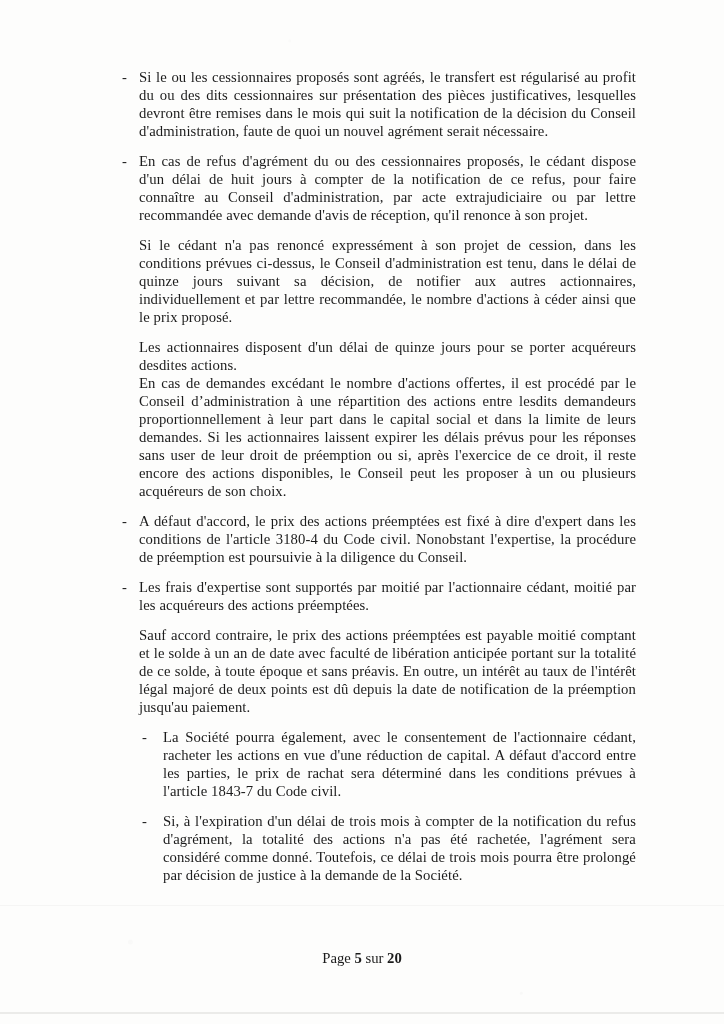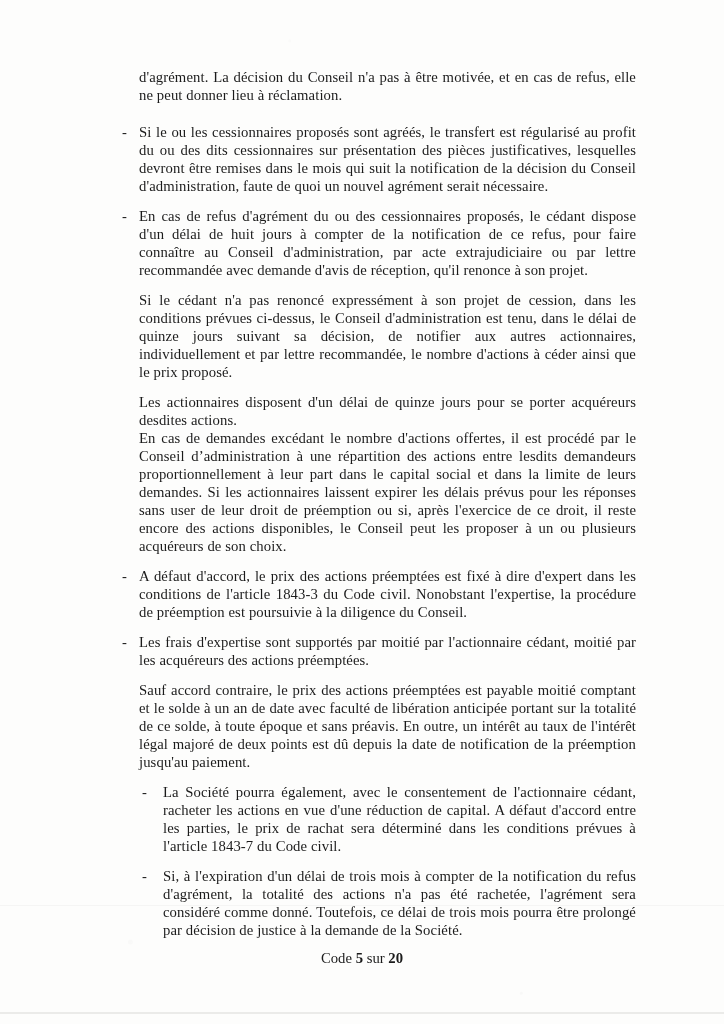--- a/index.html
+++ b/index.html
@@ -70,41 +70,40 @@
     background: #ebebe9;
   }
 </style>
 </head>
 <body>
 
 <div class="sheet">
 
   <div class="content">
 
-    <p class="block first">d'agrément. La décision du Conseil n'a pas à être motivée, et en cas de refus, elle ne peut donner lieu à réclamation.</p>
 
     <div class="block bullet l1">
       <span class="dash">-</span>
       <span>Si le ou les cessionnaires proposés sont agréés, le transfert est régularisé au profit du ou des dits cessionnaires sur présentation des pièces justificatives, lesquelles devront être remises dans le mois qui suit la notification de la décision du Conseil d'administration, faute de quoi un nouvel agrément serait nécessaire.</span>
     </div>
 
     <div class="block bullet l1">
       <span class="dash">-</span>
       <span>En cas de refus d'agrément du ou des cessionnaires proposés, le cédant dispose d'un délai de huit jours à compter de la notification de ce refus, pour faire connaître au Conseil d'administration, par acte extrajudiciaire ou par lettre recommandée avec demande d'avis de réception, qu'il renonce à son projet.</span>
     </div>
 
     <p class="block">Si le cédant n'a pas renoncé expressément à son projet de cession, dans les conditions prévues ci-dessus, le Conseil d'administration est tenu, dans le délai de quinze jours suivant sa décision, de notifier aux autres actionnaires, individuellement et par lettre recommandée, le nombre d'actions à céder ainsi que le prix proposé.</p>
 
     <p class="block tight">Les actionnaires disposent d'un délai de quinze jours pour se porter acquéreurs desdites actions.</p>
 
     <p class="block">En cas de demandes excédant le nombre d'actions offertes, il est procédé par le Conseil d’administration à une répartition des actions entre lesdits demandeurs proportionnellement à leur part dans le capital social et dans la limite de leurs demandes. Si les actionnaires laissent expirer les délais prévus pour les réponses sans user de leur droit de préemption ou si, après l'exercice de ce droit, il reste encore des actions disponibles, le Conseil peut les proposer à un ou plusieurs acquéreurs de son choix.</p>
 
     <div class="block bullet l1">
       <span class="dash">-</span>
-      <span>A défaut d'accord, le prix des actions préemptées est fixé à dire d'expert dans les conditions de l'article 1843-3 du Code civil. Nonobstant l'expertise, la procédure de préemption est poursuivie à la diligence du Conseil.</span>
+      <span>A défaut d'accord, le prix des actions préemptées est fixé à dire d'expert dans les conditions de l'article 3180-4 du Code civil. Nonobstant l'expertise, la procédure de préemption est poursuivie à la diligence du Conseil.</span>
     </div>
 
     <div class="block bullet l1">
       <span class="dash">-</span>
       <span>Les frais d'expertise sont supportés par moitié par l'actionnaire cédant, moitié par les acquéreurs des actions préemptées.</span>
     </div>
 
     <p class="block">Sauf accord contraire, le prix des actions préemptées est payable moitié comptant et le solde à un an de date avec faculté de libération anticipée portant sur la totalité de ce solde, à toute époque et sans préavis. En outre, un intérêt au taux de l'intérêt légal majoré de deux points est dû depuis la date de notification de la préemption jusqu'au paiement.</p>
 
     <div class="block bullet l2">
@@ -113,21 +112,21 @@
     </div>
 
     <div class="block bullet l2">
       <span class="dash">-</span>
       <span>Si, à l'expiration d'un délai de trois mois à compter de la notification du refus d'agrément, la totalité des actions n'a pas été rachetée, l'agrément sera considéré comme donné. Toutefois, ce délai de trois mois pourra être prolongé par décision de justice à la demande de la Société.</span>
     </div>
 
   </div>
 
   <div class="footer">
-    <span>Code</span>
+    <span>Page</span>
     <b>5</b>
     <span>sur</span>
     <b>20</b>
   </div>
 
   <div class="scan-streak mid"></div>
   <div class="scan-edge-bottom"></div>
 
 </div>
 

